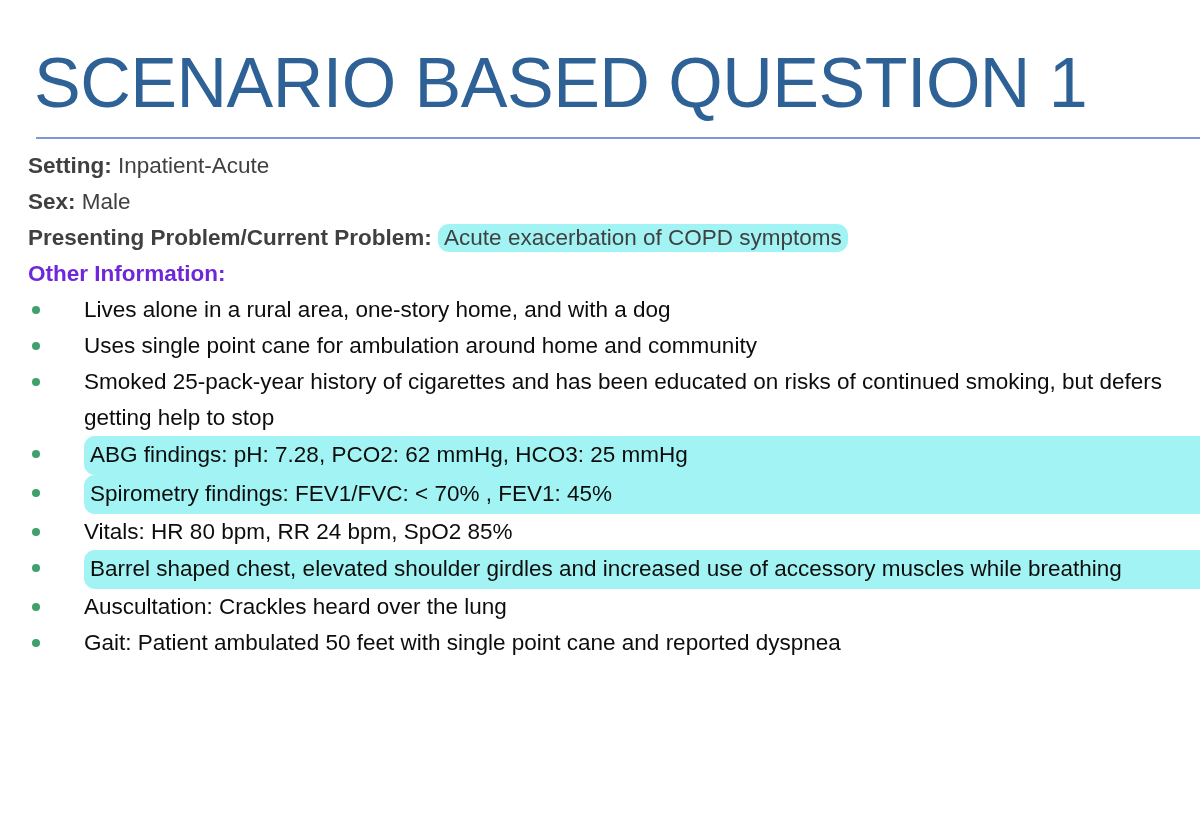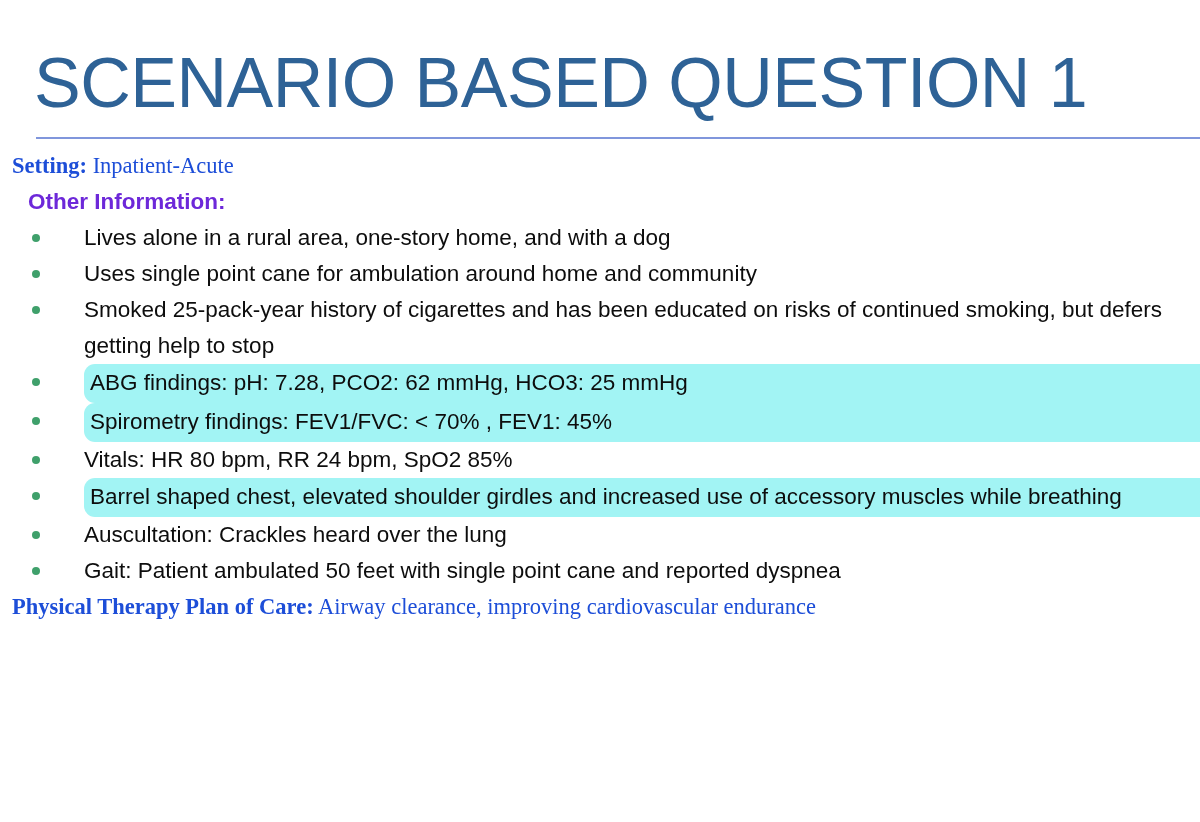--- a/index.html
+++ b/index.html
@@ -53,27 +53,26 @@
   
   .body-block {
     position: absolute;
     left: 0;
     top: 148px;
     width: 1200px;
   }
 
   .line {
     position: relative;
-    padding-left: 12px;
+    padding-left: 28px;
     font-size: 22.5px;
     line-height: 36px;
     height: 36px;
     white-space: nowrap;
-    color: #1d4ed8;
-    font-family: Liberation Serif, serif;
+    color: #404040;
   }
   .line .lbl {
     font-weight: bold;
   }
   .line .val {
     font-weight: normal;
   }
 
   
   .bullet-row {
@@ -130,22 +129,30 @@
   </div>
   <div class="title-rule"></div>
 
   <div class="body-block">
 
     <div class="line">
       <span class="lbl">Setting:</span>
       <span class="val">Inpatient-Acute</span>
     </div>
 
-
-
+    <div class="line">
+      <span class="lbl">Sex:</span>
+      <span class="val">Male</span>
+    </div>
+
+
+    <div class="line">
+      <span class="lbl">Presenting Problem/Current Problem:</span>
+      <span class="val hl">Acute exacerbation of  COPD symptoms</span>
+    </div>
 
 
     <div class="section-head">Other Information:</div>
 
     <div id="other-info-list">
         <div class="bullet-row wrap">
           <span class="dot"></span>
           <span class="btext">Lives alone in a rural area, one-story home, and with a dog</span>
         </div>
         <div class="bullet-row wrap">
@@ -179,19 +186,15 @@
         <div class="bullet-row wrap">
           <span class="dot"></span>
           <span class="btext">Auscultation: Crackles heard over the lung</span>
         </div>
         <div class="bullet-row wrap">
           <span class="dot"></span>
           <span class="btext">Gait: Patient ambulated 50 feet with single point cane and reported dyspnea</span>
         </div>
       </div>
 
-    <div class="line">
-      <span class="lbl">Physical Therapy Plan of Care:</span>
-      <span class="val">Airway clearance, improving cardiovascular endurance</span>
-    </div>
 
   </div>
 </div>
 
 </body></html>

